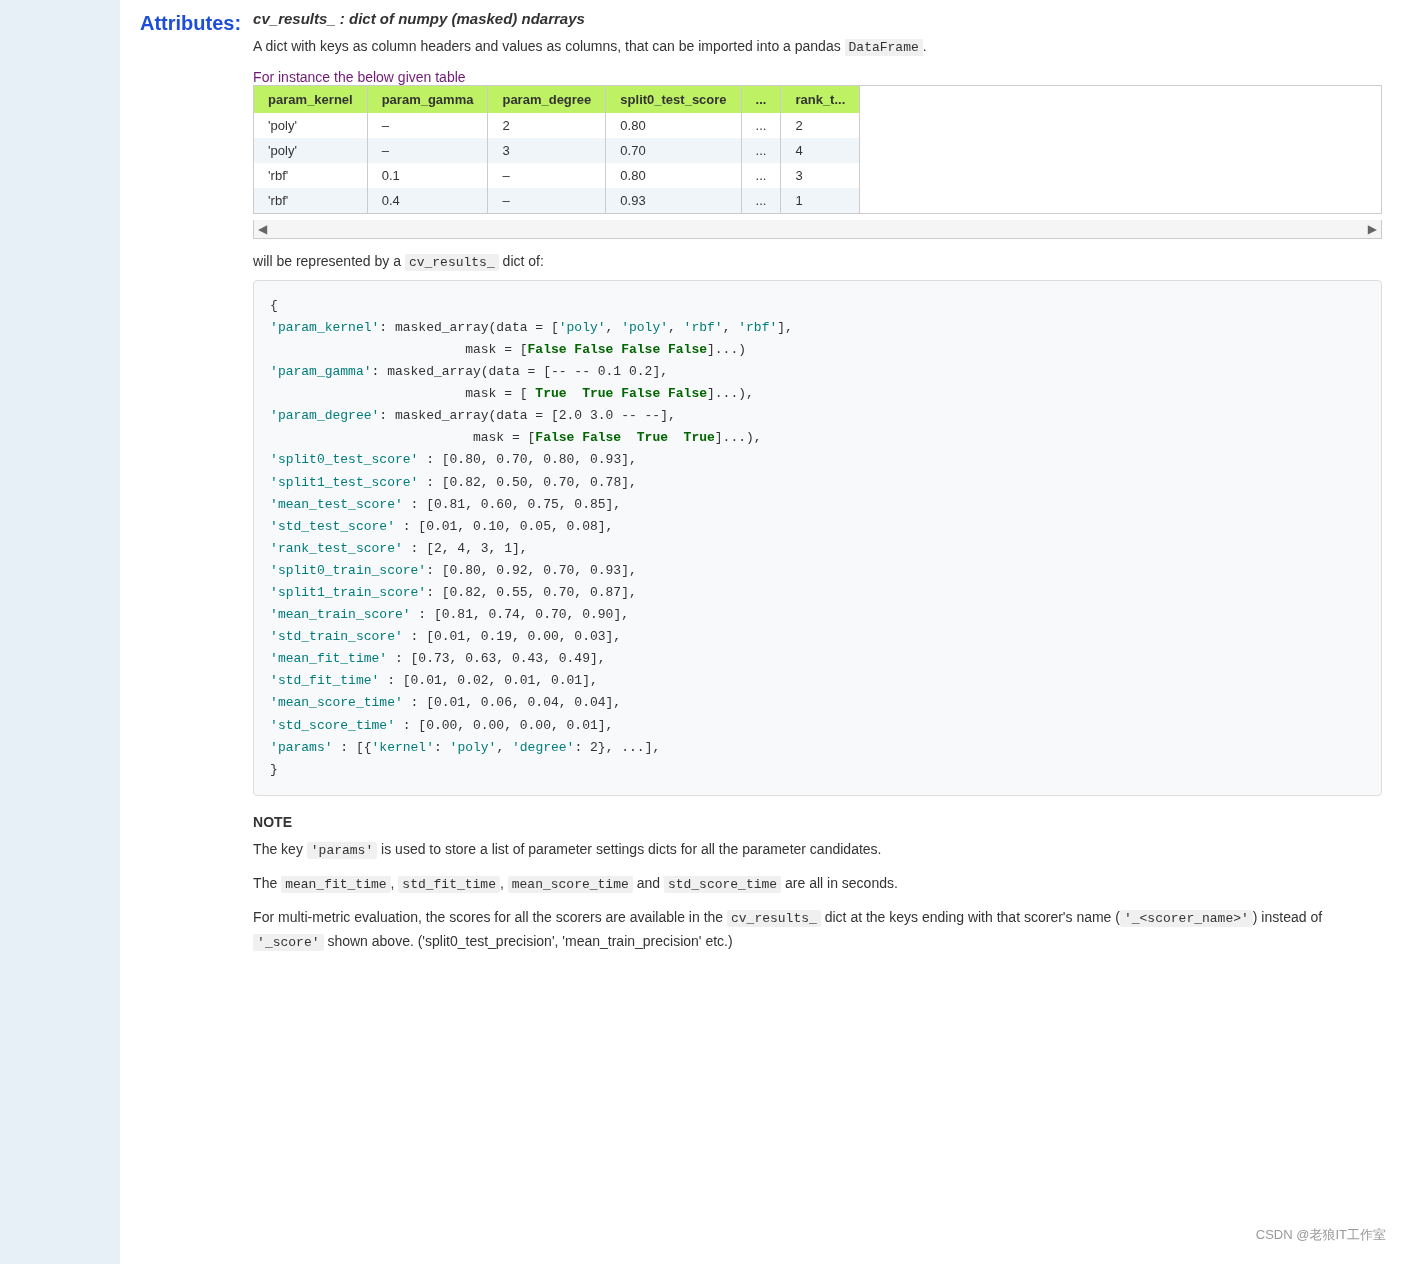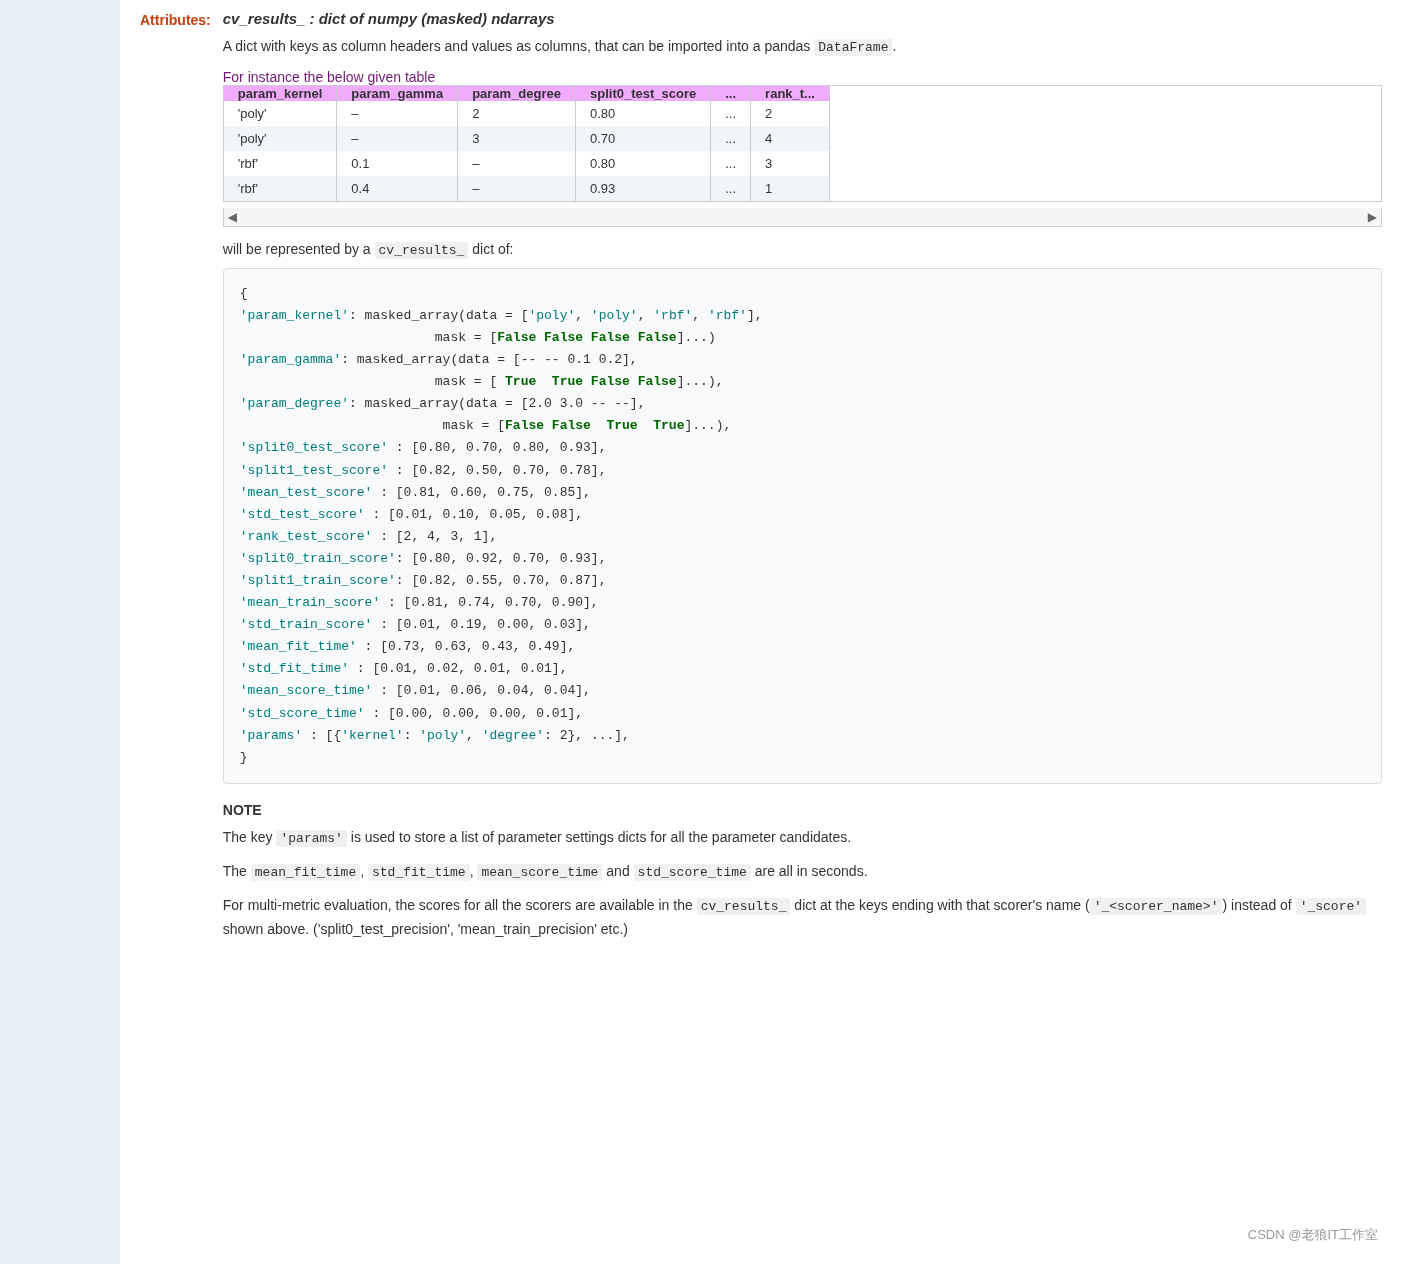--- a/index.html
+++ b/index.html
@@ -23,24 +23,24 @@
       flex: 1;
       padding: 10px 20px 20px 20px;
     }
     .attributes-row {
       display: flex;
       align-items: flex-start;
       gap: 12px;
     }
     .attributes-label {
       font-weight: bold;
-      font-size: 14px;
+      font-size: 20px;
       white-space: nowrap;
       padding-top: 2px;
-      color: #c2410c;
+      color: #1d4ed8;
     }
     .attributes-content {
       flex: 1;
     }
     .section-title {
       font-style: italic;
       font-weight: bold;
       font-size: 15px;
       color: #333;
       margin-bottom: 8px;
@@ -69,22 +69,22 @@
       margin-bottom: 6px;
       overflow-x: auto;
       position: relative;
     }
     .data-table {
       border-collapse: collapse;
       font-size: 14px;
       min-width: 600px;
     }
     .data-table th {
-      background: #f0abfc;
-      padding: 0 14px;
+      background: #bef264;
+      padding: 6px 14px;
       text-align: left;
       font-weight: bold;
       font-size: 13px;
       border-right: 1px solid #ccc;
       white-space: nowrap;
     }
     .data-table td {
       padding: 5px 14px;
       border-right: 1px solid #ccc;
       white-space: nowrap;
@@ -157,21 +157,21 @@
     .note-text code {
       font-family: 'Courier New', monospace;
       font-size: 13px;
       background: #f0f0f0;
       padding: 1px 4px;
       border-radius: 2px;
     }
     .watermark {
       position: fixed;
       bottom: 20px;
-      right: 24px;
+      right: 16px;
       font-size: 13px;
       color: #999;
     }
   </style>
 </head>
 <body>
 
 <div class="page-container">
   <div class="sidebar"></div>
   <div class="main-content">

